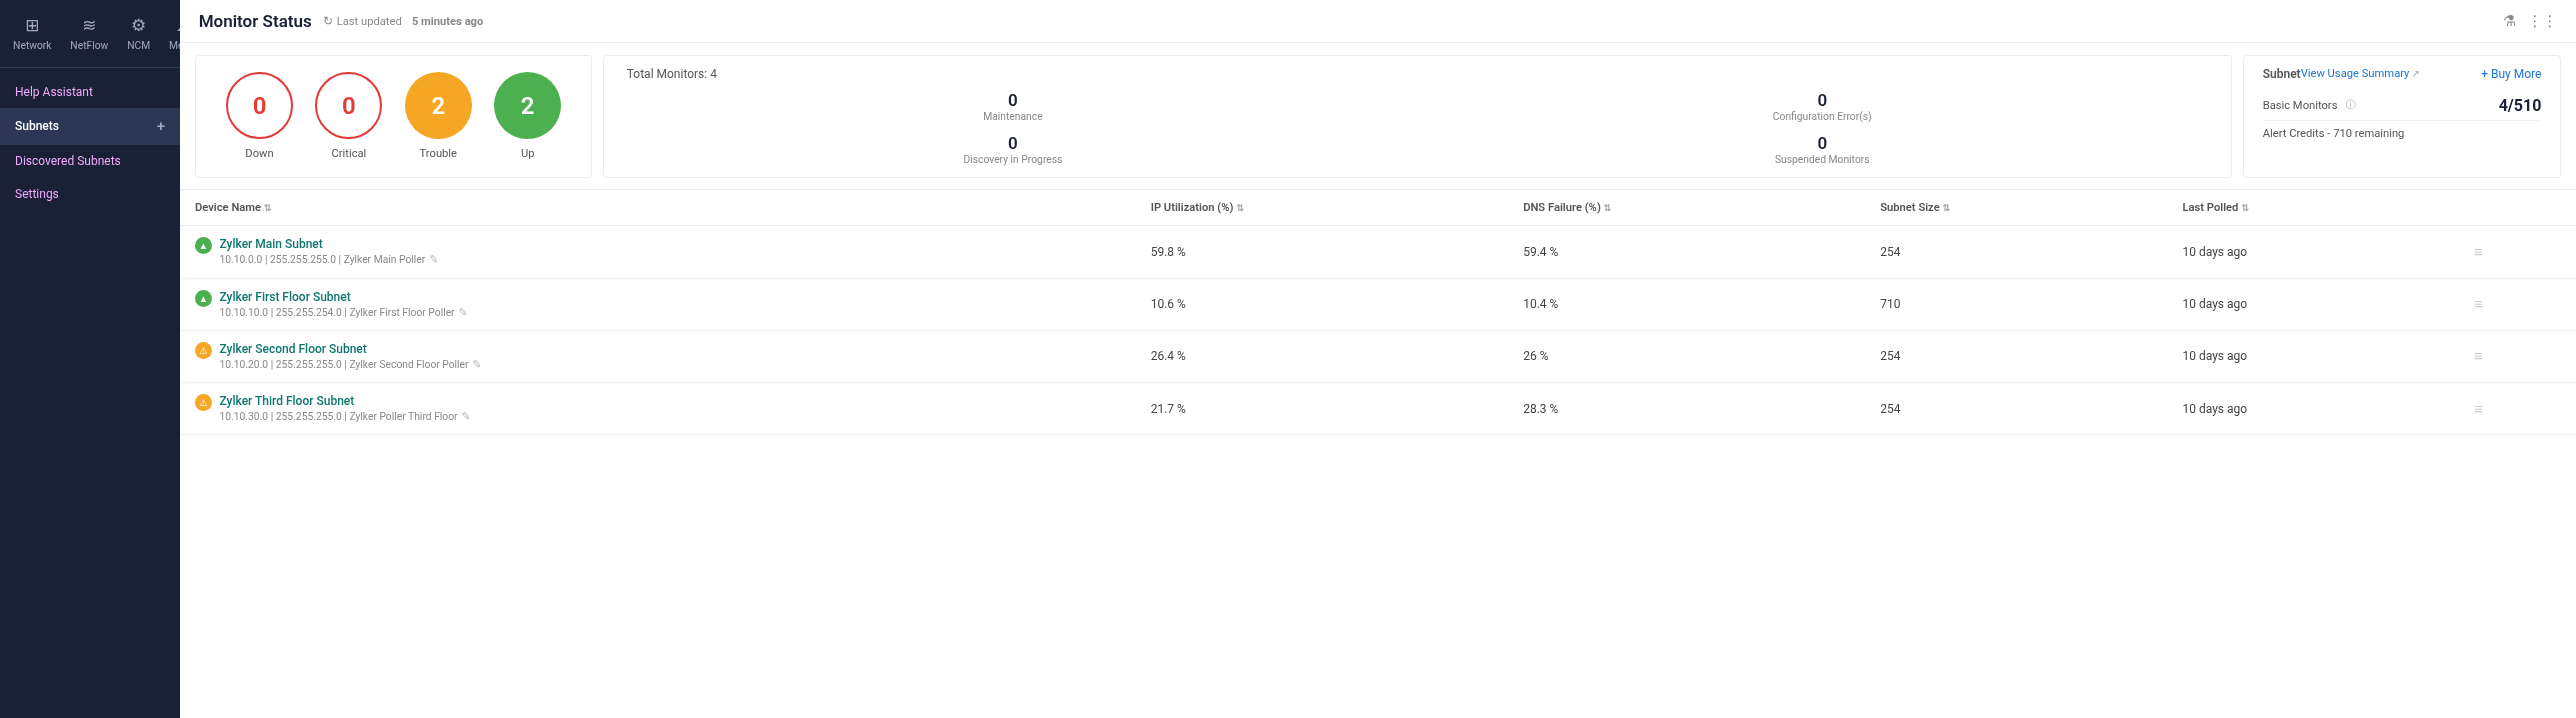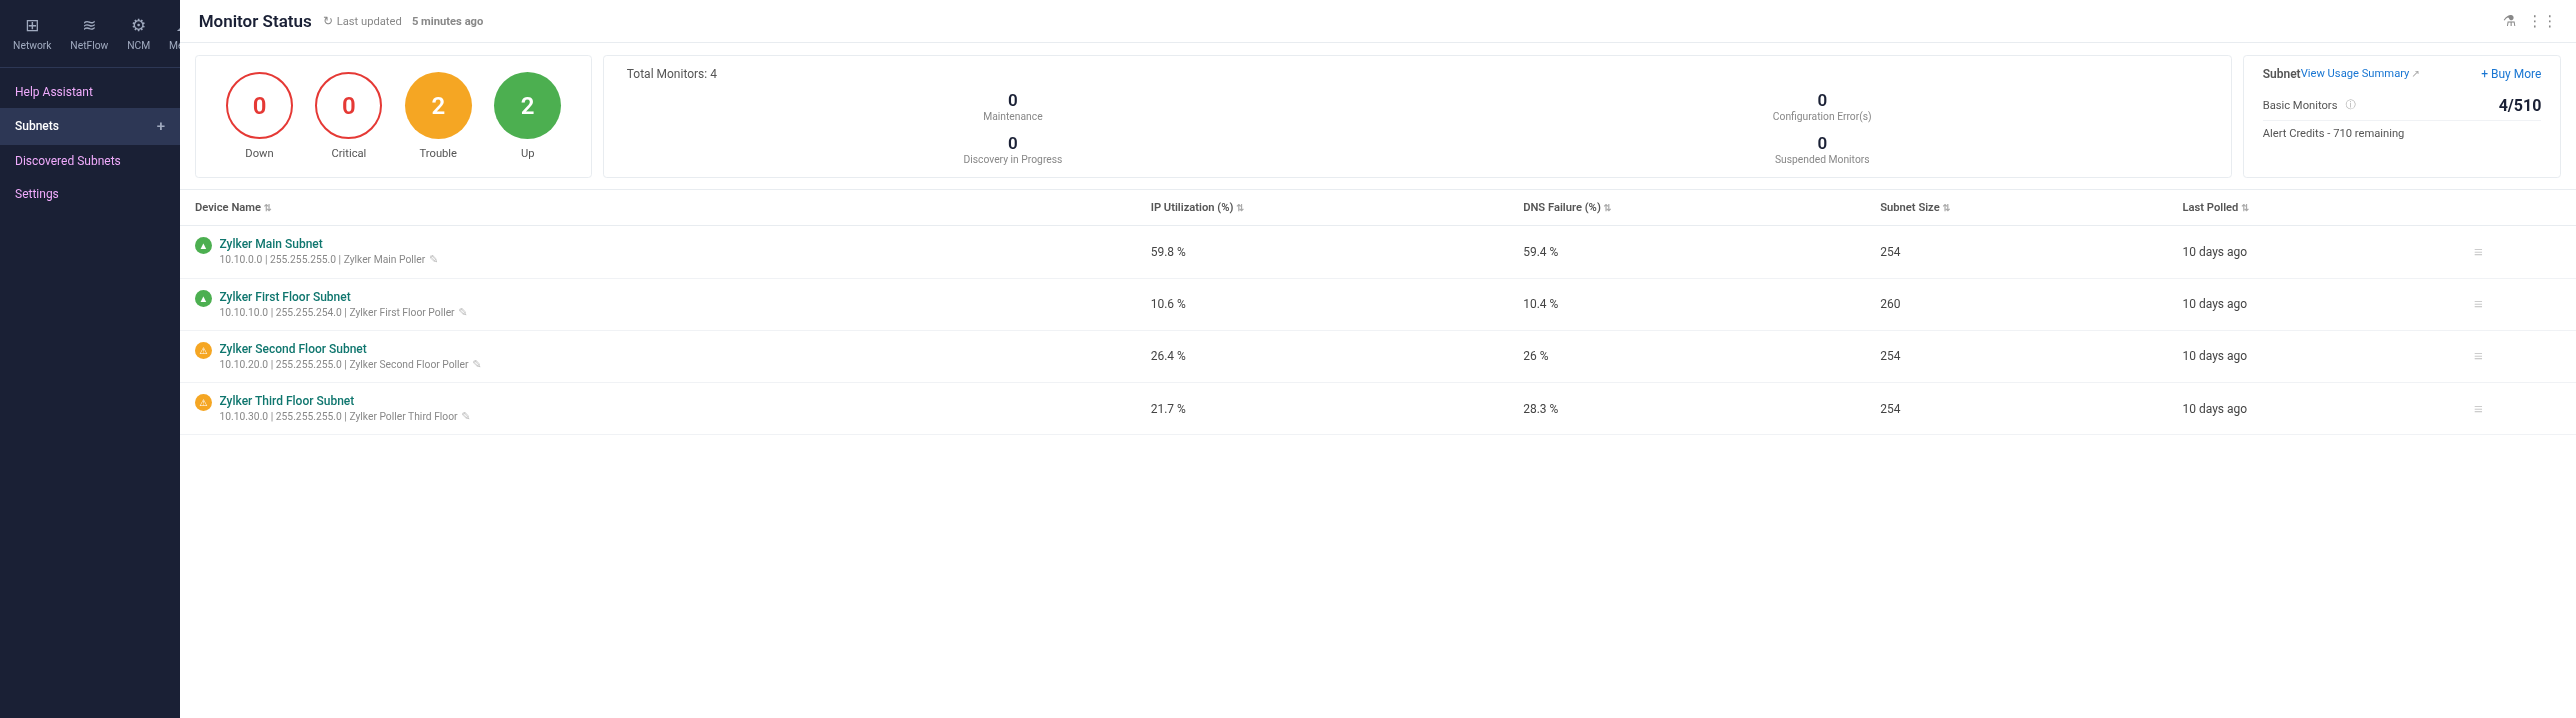--- a/index.html
+++ b/index.html
@@ -470,21 +470,21 @@
           <a class="device-name">Zylker First Floor Subnet</a>
           <div class="device-sub">
             10.10.10.0 | 255.255.254.0 | Zylker First Floor Poller
             <span class="edit-icon">✎</span>
           </div>
         </div>
       </div>
     </td>
     <td>10.6 %</td>
     <td>10.4 %</td>
-    <td>260</td>
+    <td>710</td>
     <td>10 days ago</td>
     <td><span class="row-actions">≡</span></td>
   </tr>
           <tr>
     <td>
       <div class="device-cell">
         <span class="status-dot-trouble">⚠</span>
         <div>
           <a class="device-name">Zylker Second Floor Subnet</a>
           <div class="device-sub">

